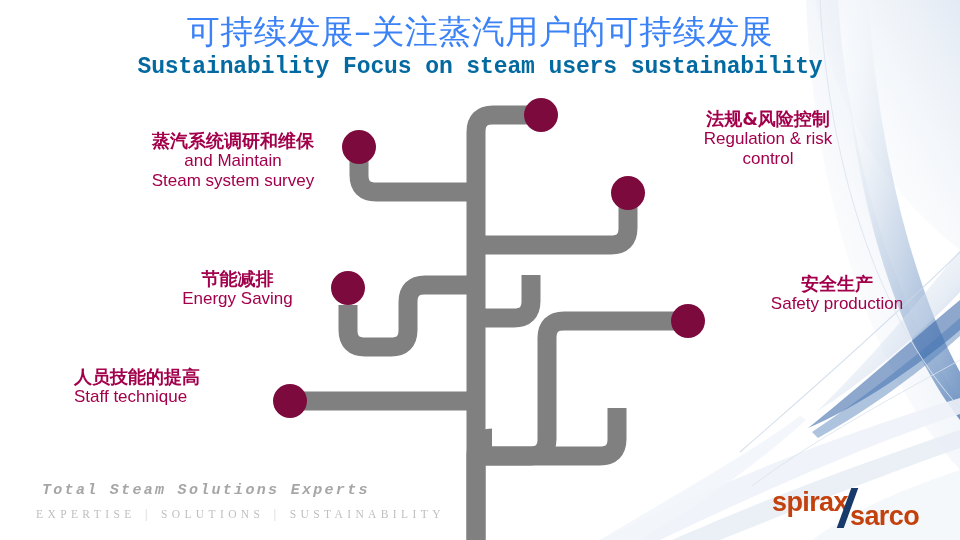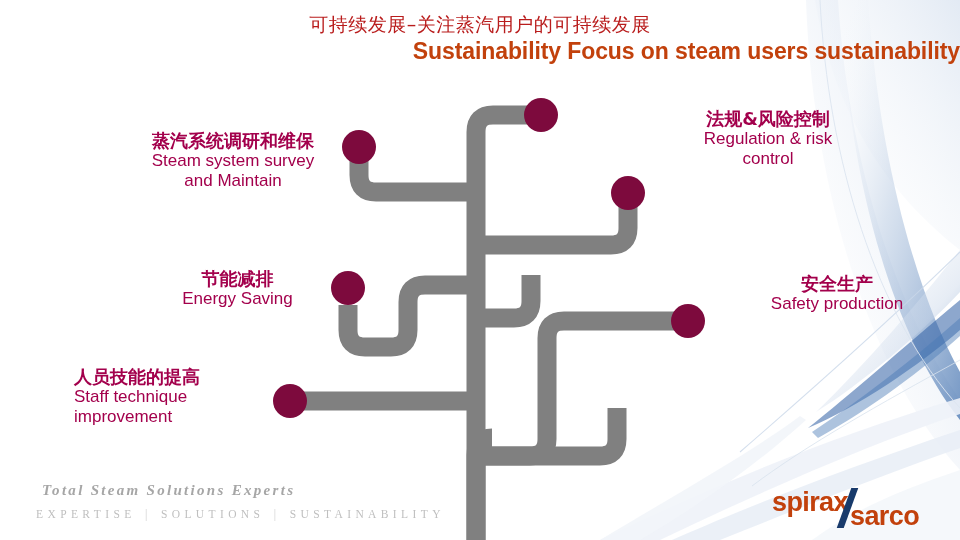--- a/index.html
+++ b/index.html
@@ -27,33 +27,32 @@
   
   #title-block {
     position: absolute;
     left: 0;
     top: 14px;
     width: 960px;
     text-align: center;
     line-height: 1.12;
   }
   #title-cn {
-    font-size: 19px;
-    color: #b91c1c;
+    font-size: 33px;
+    color: #3b82f6;
     letter-spacing: 0.5px;
     font-family: "DejaVu Sans", "Liberation Sans", sans-serif;
   }
   #title-en {
     font-size: 23px;
-    color: #c2410c;
+    color: #0369a1;
     font-weight: bold;
     letter-spacing: -0.1px;
     margin-top: 4px;
-    font-family: Liberation Sans, sans-serif;
-    text-align: right;
+    font-family: Liberation Mono, monospace;
   }
   
   #tree-svg {
     position: absolute;
     left: 0;
     top: 0;
     width: 960px;
     height: 540px;
   }
   
@@ -81,21 +80,21 @@
   
   #footer-tagline {
     position: absolute;
     left: 42px;
     top: 482px;
     font-size: 15px;
     font-weight: bold;
     font-style: italic;
     color: #A6A6A6;
     letter-spacing: 2.3px;
-    font-family: Liberation Serif, serif;
+    font-family: Liberation Mono, monospace;
   }
   #footer-pillars {
     position: absolute;
     left: 36px;
     top: 508px;
     font-size: 11.5px;
     color: #BFBFBF;
     letter-spacing: 4.4px;
     font-family: Liberation Serif, serif;
     white-space: nowrap;
@@ -211,22 +210,22 @@
       <circle cx="541" cy="115" r="17"></circle>
       <circle cx="628" cy="193" r="17"></circle>
       <circle cx="348" cy="288" r="17"></circle>
       <circle cx="688" cy="321" r="17"></circle>
       <circle cx="290" cy="401" r="17"></circle>
     </g>
   </svg>
 
   <div class="node-label" id="label-steam-survey">
     <span class="cn">蒸汽系统调研和维保</span>
+    <span class="en">and Maintain</span>
     <span class="en">Steam system survey</span>
-    <span class="en">and Maintain</span>
   </div>
 
   <div class="node-label" id="label-energy">
     <span class="cn">节能减排</span>
     <span class="en">Energy Saving</span>
   </div>
 
   <div class="node-label" id="label-regulation">
     <span class="cn">法规&amp;风险控制</span>
     <span class="en">Regulation &amp; risk</span>
@@ -234,21 +233,20 @@
   </div>
 
   <div class="node-label" id="label-safety">
     <span class="cn">安全生产</span>
     <span class="en">Safety production</span>
   </div>
 
   <div class="node-label" id="label-staff">
     <span class="cn">人员技能的提高</span>
     <span class="en">Staff technique</span>
-    <span class="en">improvement</span>
   </div>
 
   <div id="footer-tagline">Total Steam Solutions Experts</div>
 
   <div id="footer-pillars">
     <span>EXPERTISE</span>
     <span class="sep">|</span>
     <span>SOLUTIONS</span>
     <span class="sep">|</span>
     <span>SUSTAINABILITY</span>

